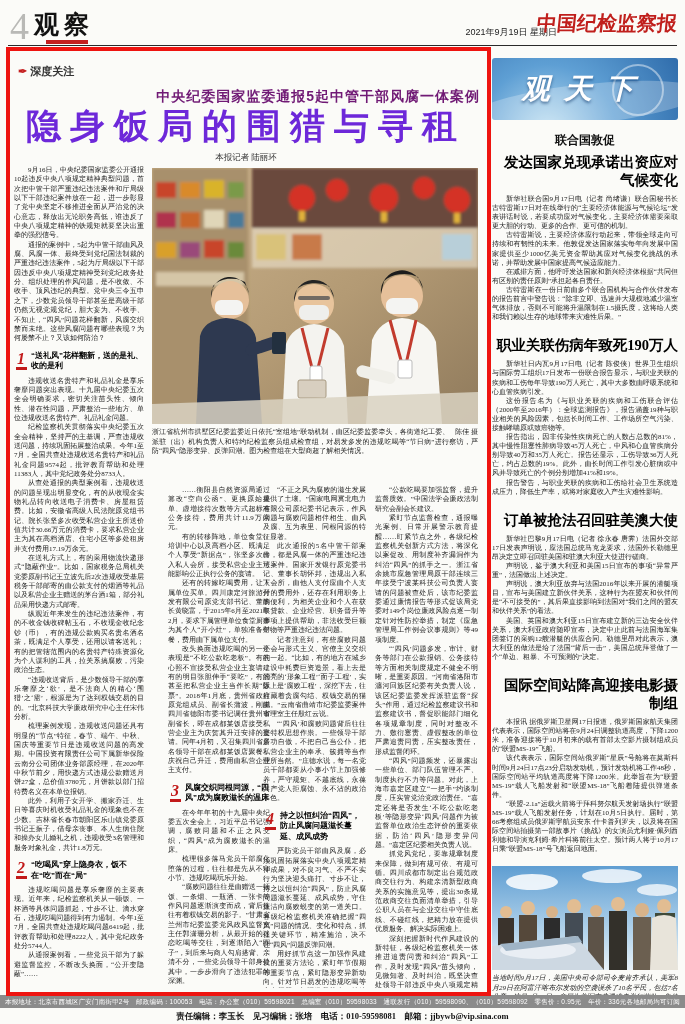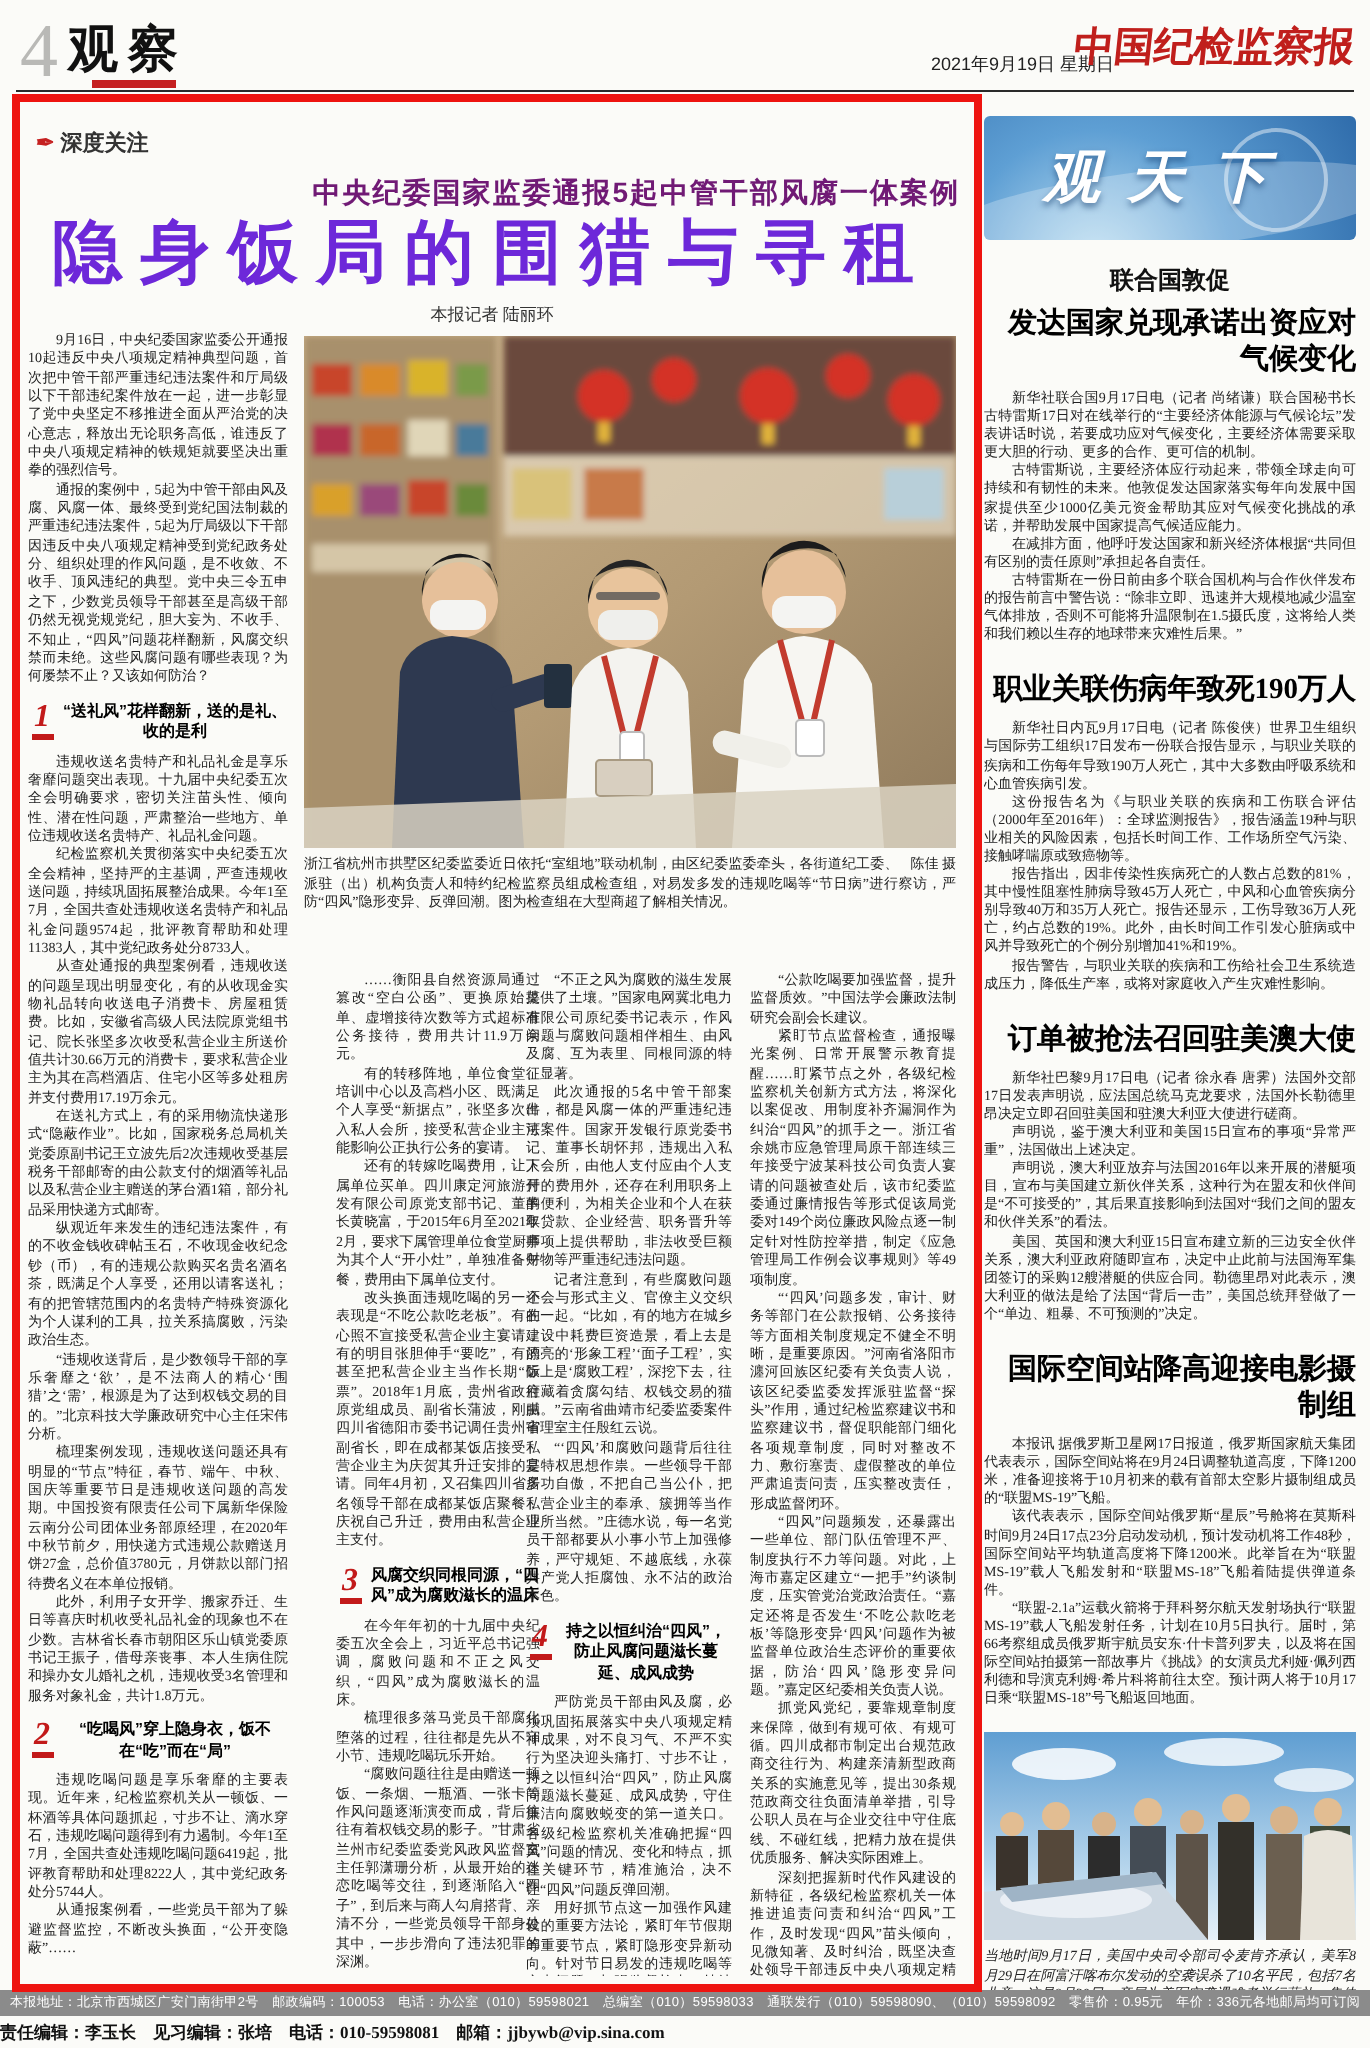--- a/index.html
+++ b/index.html
@@ -31,42 +31,42 @@
   #c3{left:251px;top:320px;width:103px;height:502px;}
   #c4{left:363px;top:320px;width:103px;height:502px;}
   .photo{position:absolute;left:140px;top:2px;width:326px;height:256px;overflow:hidden;background:#b8a284;}
   .caption{position:absolute;left:140px;top:262px;width:326px;height:52px;overflow:hidden;
            font-size:7px;line-height:9.5px;text-align:justify;color:#222;}
   .caption .credit{float:right;margin-left:6px;}
   .bp{font-size:7px;line-height:9.35px;text-align:justify;text-indent:14px;margin:0;color:#222;}
   .sec-h{display:flex;gap:4px;align-items:flex-start;margin:7px 0 5px 2px;}
   .sec-num{color:#c21a1a;font:italic bold 16px/16px "Liberation Serif",serif;flex:0 0 auto;
            border-bottom:3px solid #c21a1a;padding:0 2px 0 1px;}
-  .sec-title{font:bold 8px/10.5px "Liberation Sans",sans-serif;color:#000;text-align:center;}
+  .sec-title{font:bold 8px/10.5px "Liberation Sans",sans-serif;color:#000;}
   
   .world{position:absolute;left:492px;top:58px;width:186px;height:937px;overflow:hidden;}
   .banner{position:relative;width:186px;height:62px;border-radius:3px;overflow:hidden;
           background:radial-gradient(circle at 30% 120%, #bfe0f2 0%, #5e9fd4 45%, #2f6cab 100%);}
   .banner .swirl{position:absolute;left:-20px;top:26px;width:230px;height:40px;border-radius:50%;
           background:rgba(255,255,255,.25);transform:rotate(-6deg);}
   .banner .globe{position:absolute;right:14px;top:6px;width:48px;height:48px;border-radius:50%;
           border:2px solid rgba(255,255,255,.45);}
   .banner .btxt{position:absolute;left:0;top:12px;width:100%;text-align:center;
           font:italic bold 28px "Liberation Serif",serif;color:#fff;letter-spacing:14px;
           text-shadow:0 2px 3px rgba(10,50,100,.55);}
   .w-kicker{font:bold 12px "Liberation Sans",sans-serif;text-align:center;margin:12px 0 2px;color:#111;}
   .w-title{font:bold 14.5px/18px "Liberation Serif",serif;text-align:right;margin:4px 0 6px;color:#000;}
   .w-title.mt{margin-top:14px;}
   .wp{font-size:7px;line-height:9.1px;text-align:justify;text-indent:14px;margin:0;color:#222;}
   .wphoto{width:186px;height:104px;margin-top:12px;overflow:hidden;background:#7db3de;}
   .wcap{font-style:italic;font-size:7px;line-height:9.5px;text-align:justify;margin-top:4px;color:#222;}
   
   .foot-bar{position:absolute;left:0;right:0;top:995px;height:13px;background:#8b8b8b;color:#fff;
             font:6.5px/13px "Liberation Sans",sans-serif;text-align:center;letter-spacing:.2px;}
-  .foot-line{position:absolute;left:0;right:0;top:1011px;text-align:left;
+  .foot-line{position:absolute;left:0;right:0;top:1011px;text-align:center;
              font:bold 8.5px "Liberation Serif",serif;color:#111;}
 </style>
 </head>
 <body>
 
 <div class="page">
 
   <div class="page-num">4</div>
   <div class="sec-name">观察</div>
   <div class="sec-underline"></div>

